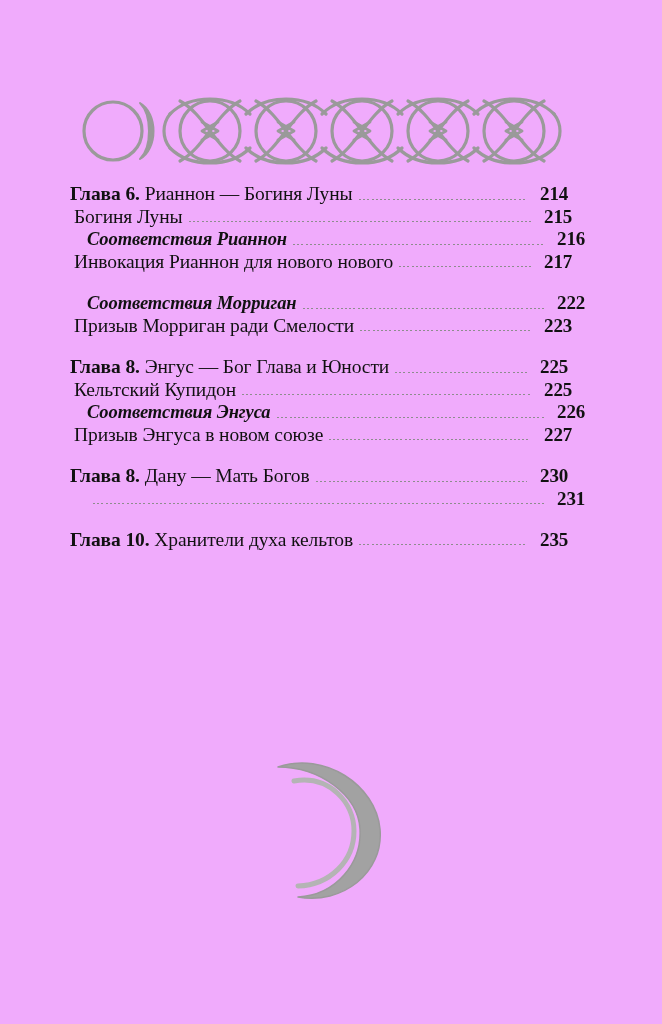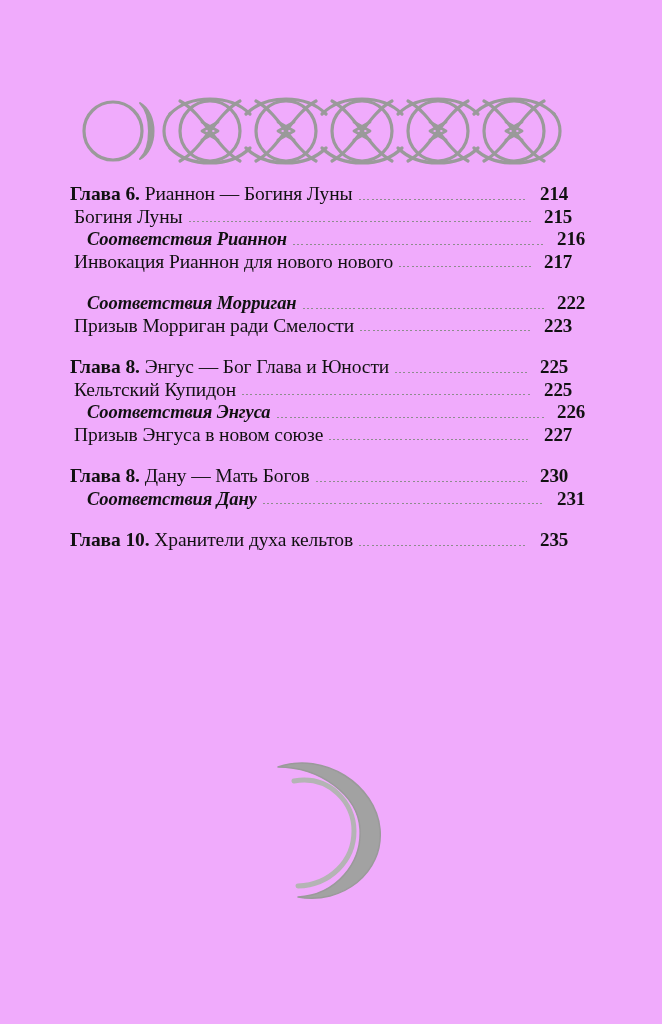--- a/index.html
+++ b/index.html
@@ -249,21 +249,20 @@
 
     <div class="toc-group">
       <div class="toc-entry lvl-chapter">
         <span class="entry-text">
           <span class="entry-num">Глава 8.</span><span class="entry-title"> Дану — Мать Богов</span>
         </span>
         <span class="leader"></span>
         <span class="entry-page">230</span>
       </div>
       <div class="toc-entry lvl-sub">
-        <span class="entry-text">Соответствия Дану</span>
         <span class="leader"></span>
         <span class="entry-page">231</span>
       </div>
     </div>
 
     <div class="toc-group">
       <div class="toc-entry lvl-chapter">
         <span class="entry-text">
           <span class="entry-num">Глава 10.</span><span class="entry-title"> Хранители духа кельтов</span>
         </span>

